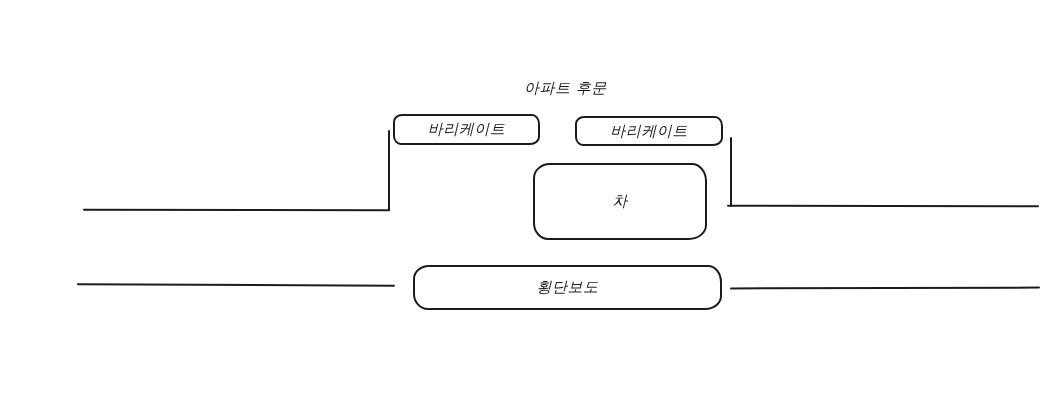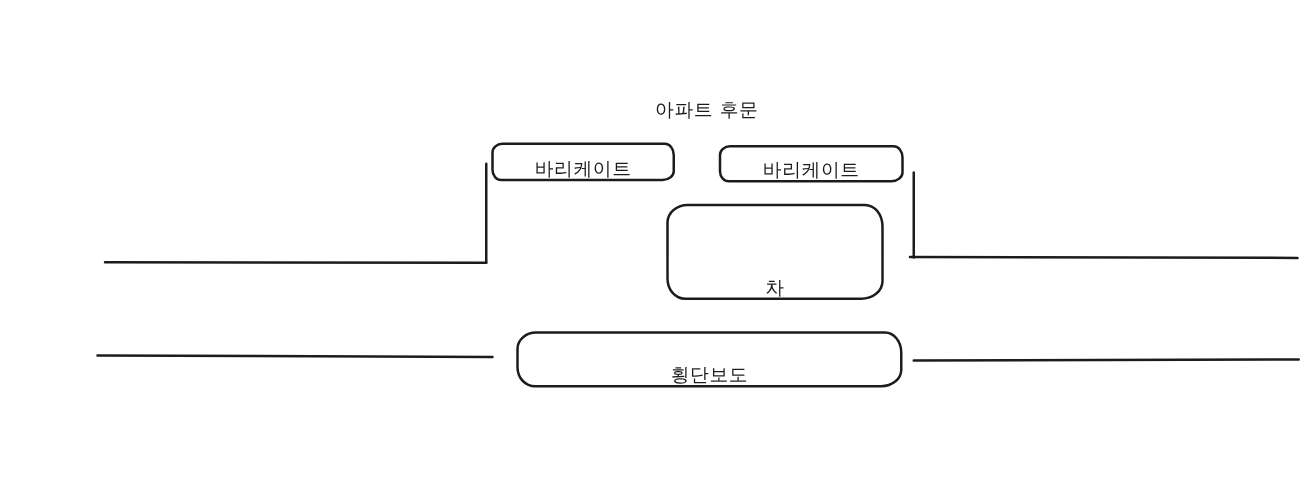--- a/index.html
+++ b/index.html
@@ -8,35 +8,36 @@
     background: #ffffff;
     font-family: "DejaVu Sans", "Liberation Sans", sans-serif;
   }
   .stage {
     position: relative;
     width: 1040px;
     height: 311px;
     background: #ffffff;
     overflow: hidden;
     color: #1c1c1c;
+    font-style: italic;
   }
   .label {
     position: absolute;
     font-size: 15px;
     line-height: 1;
     color: #1c1c1c;
     white-space: nowrap;
     letter-spacing: 0.5px;
   }
   .box {
     position: absolute;
     border: 2.4px solid #1c1c1c;
     background: transparent;
     display: flex;
-    align-items: flex-end;
+    align-items: center;
     justify-content: center;
     box-sizing: border-box;
   }
   
   .box.barricade {
     border-radius: 9px 8px 10px 8px / 8px 10px 8px 9px;
   }
   .box.car {
     border-radius: 17px 15px 18px 15px / 15px 18px 15px 17px;
     border-width: 2.2px;

